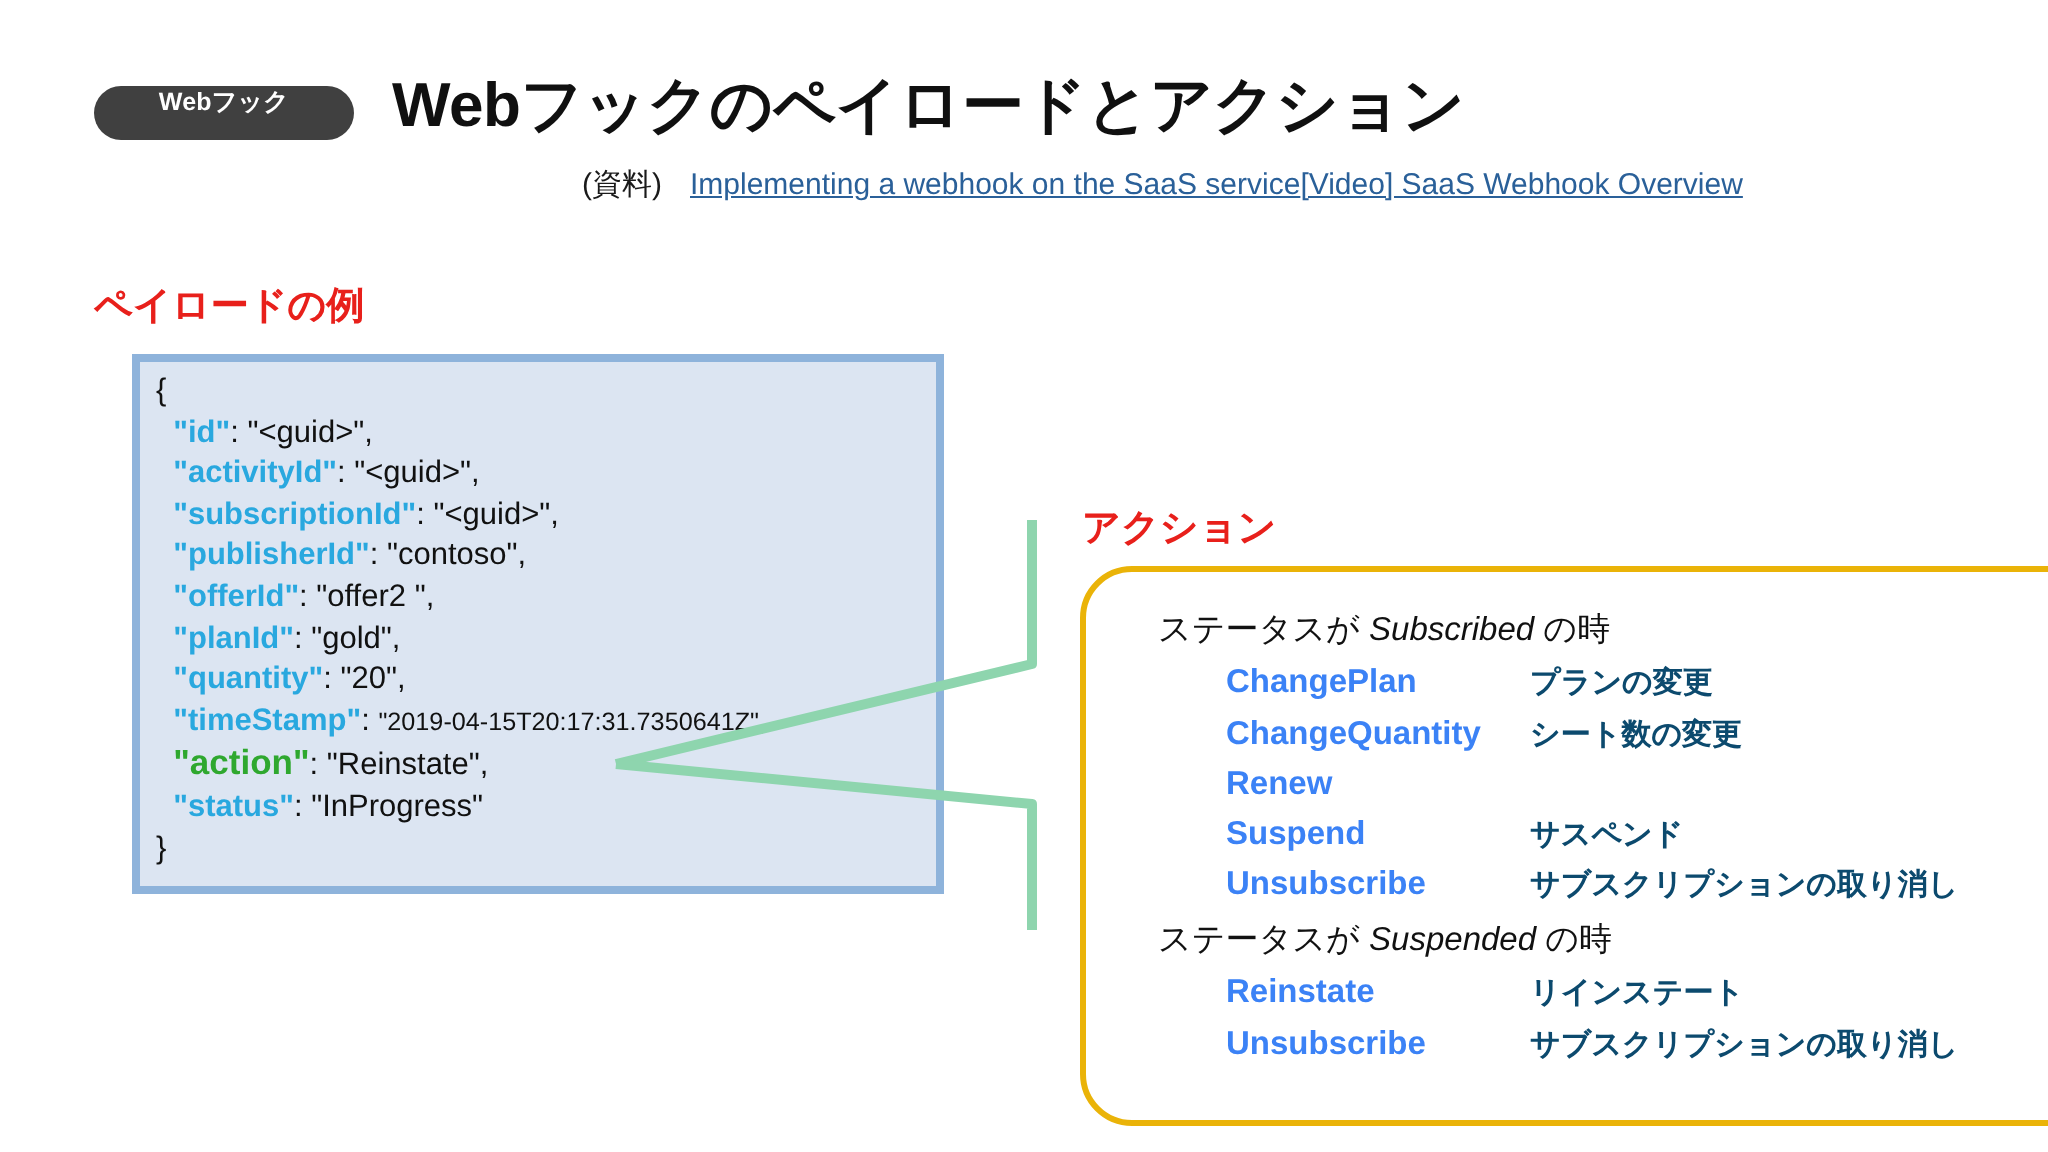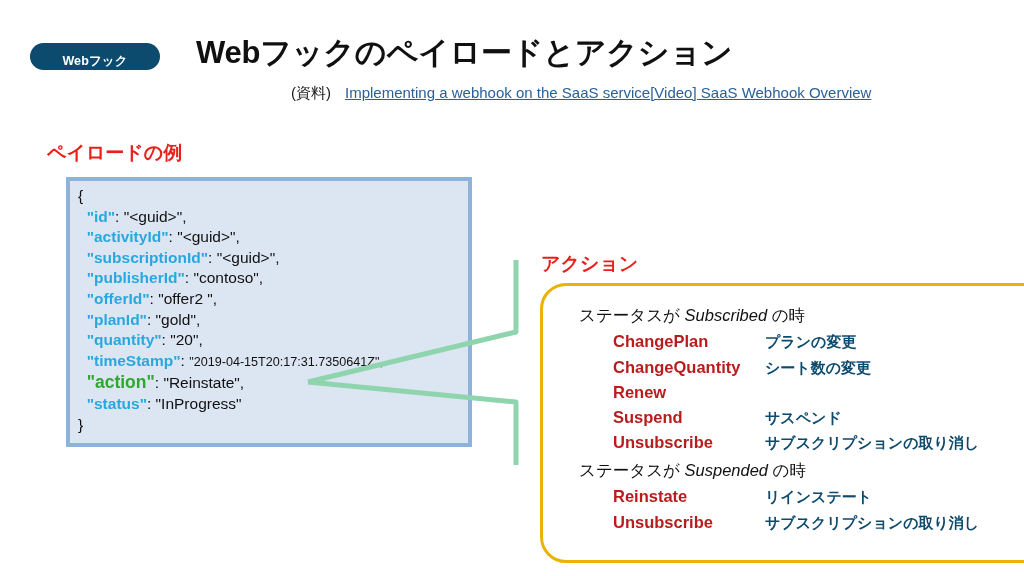--- a/index.html
+++ b/index.html
@@ -17,26 +17,26 @@
   }
 
   
   #header-area {
     position: absolute;
     left: 0; top: 0;
     width: 1024px; height: 80px;
   }
   #webhook-badge {
     position: absolute;
-    left: 30px; top: 43px;
+    left: 47px; top: 43px;
     width: 130px; height: 27px;
-    background: #0c4a6e;
+    background: #404040;
     border-radius: 14px;
     display: flex;
-    align-items: flex-end;
+    align-items: flex-start;
     justify-content: center;
   }
   #webhook-badge .badge-label {
     color: #ffffff;
     font-size: 12.5px;
     font-weight: 700;
     letter-spacing: 0.1px;
     white-space: nowrap;
   }
   #page-title {
@@ -147,21 +147,21 @@
     font-style: italic;
   }
   .action-rows { margin-left: 34px; }
   .action-row {
     display: flex;
     align-items: baseline;
     line-height: 24.5px;
     white-space: nowrap;
   }
   .action-name {
-    color: #b91c1c;
+    color: #3b82f6;
     font-weight: 700;
     font-size: 16.5px;
     width: 152px;
     flex: 0 0 152px;
   }
   .action-desc {
     color: #0c4a6e;
     font-size: 15px;
     font-weight: 700;
   }

